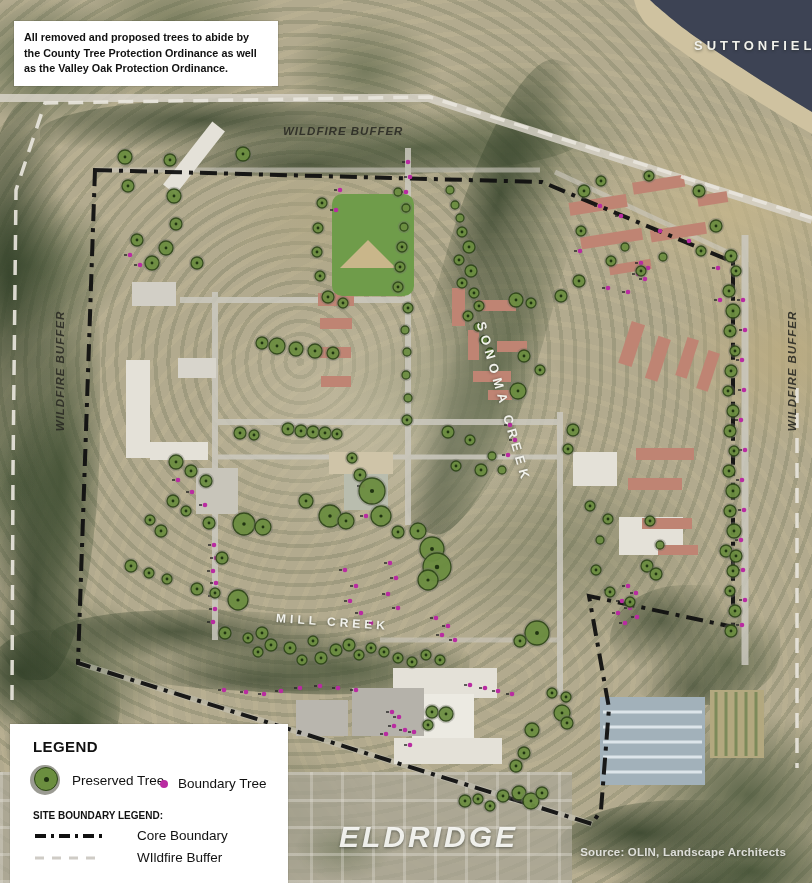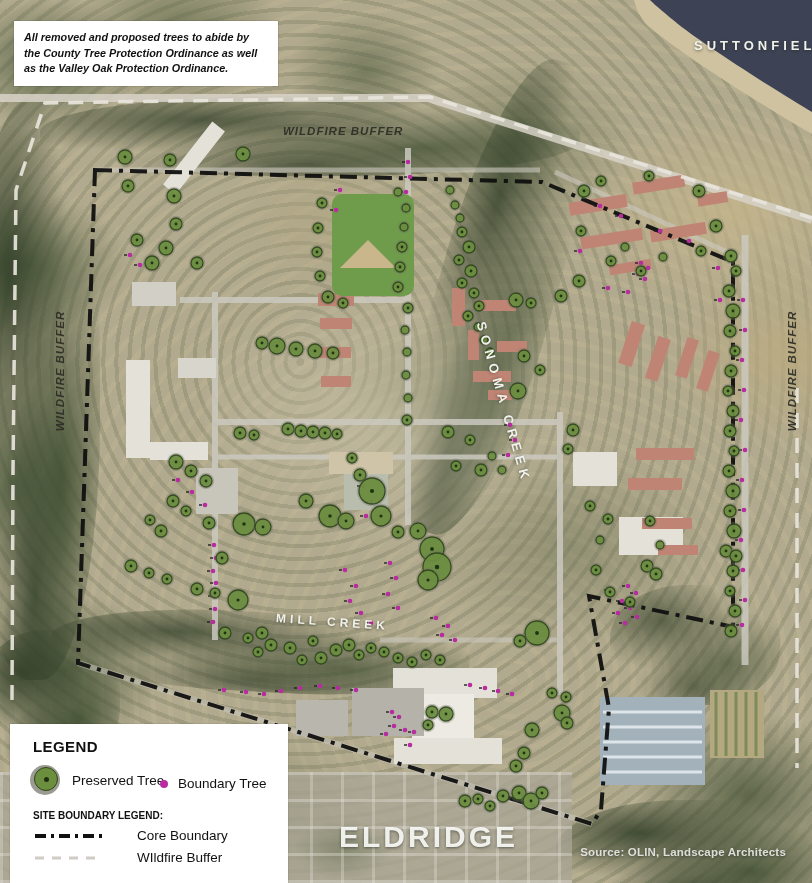--- a/index.html
+++ b/index.html
@@ -37,31 +37,31 @@
       radial-gradient(70px 45px at 60% 70%, rgba(92,104,72,.45), transparent 70%);}
   
   #map-svg{position:absolute;inset:0;}
   .core-line{fill:none;stroke:var(--core-boundary,#101010);stroke-width:4;stroke-dasharray:17 7 4 7;opacity:.95;}
   .buffer-line{fill:none;stroke:var(--wildfire-buffer-line,#e8e5dc);stroke-width:3.5;stroke-dasharray:15 10;opacity:.92;}
   .lake-fill{fill:var(--lake,#3d4354);}
   
   .maplabel{position:absolute;white-space:nowrap;}
   .white-label{color:#f2f2ec;text-shadow:0 1px 3px rgba(30,35,30,.55);font-weight:bold;}
   .lbl-suttonfield{left:694px;top:38px;font-size:13px;letter-spacing:4px;}
-  .lbl-eldridge{left:339px;top:820px;font-size:30px;letter-spacing:3px;color:rgba(250,250,246,.93);}
+  .lbl-eldridge{left:339px;top:820px;font-size:30px;letter-spacing:3px;color:rgba(250,250,246,.93);font-style:italic;}
   .lbl-source{right:26px;top:846px;font-size:11.5px;letter-spacing:.2px;color:rgba(245,245,242,.85);}
   .lbl-sonoma{left:488px;top:320px;font-size:13px;letter-spacing:5px;transform:rotate(74deg);transform-origin:left top;}
   .lbl-mill{left:276px;top:615px;font-size:12px;letter-spacing:4px;transform:rotate(4deg);}
   .buffer-label{font-style:italic;font-weight:bold;color:#2c2c25;font-size:11.5px;letter-spacing:1px;opacity:.9;}
   .lbl-buff-top{left:283px;top:125px;}
   .lbl-buff-left{left:-20px;top:365px;transform:rotate(-90deg);transform-origin:center;width:160px;text-align:center;}
   .lbl-buff-right{left:712px;top:365px;transform:rotate(-90deg);transform-origin:center;width:160px;text-align:center;}
   
   .notebox{position:absolute;left:14px;top:21px;width:244px;background:#fff;padding:9px 10px;
-    box-shadow:0 0 0 1px rgba(0,0,0,.08);font-size:10.8px;font-weight:bold;font-style:italic;
+    box-shadow:0 0 0 1px rgba(0,0,0,.08);font-size:10.8px;font-weight:bold;
     color:#111;line-height:1.45;}
   
   .legend{position:absolute;left:10px;top:724px;width:278px;height:178px;background:#fff;
     box-shadow:0 0 0 1px rgba(0,0,0,.06);padding:0;}
   .legend-title{position:absolute;left:23px;top:14px;font-size:15px;font-weight:bold;letter-spacing:.4px;color:#111;}
   .leg-row{position:absolute;display:flex;align-items:center;}
   .preserved-swatch{position:relative;width:32px;height:32px;}
   .preserved-swatch .halo{position:absolute;left:0;top:1px;width:30px;height:30px;border-radius:50%;background:#9b9b93;}
   .preserved-swatch .canopy{position:absolute;left:4px;top:3px;width:24px;height:24px;border-radius:50%;
      background:var(--preserved-fill,#6b8e3f);border:1.5px solid var(--preserved-stroke,#2e4618);box-sizing:border-box;}

